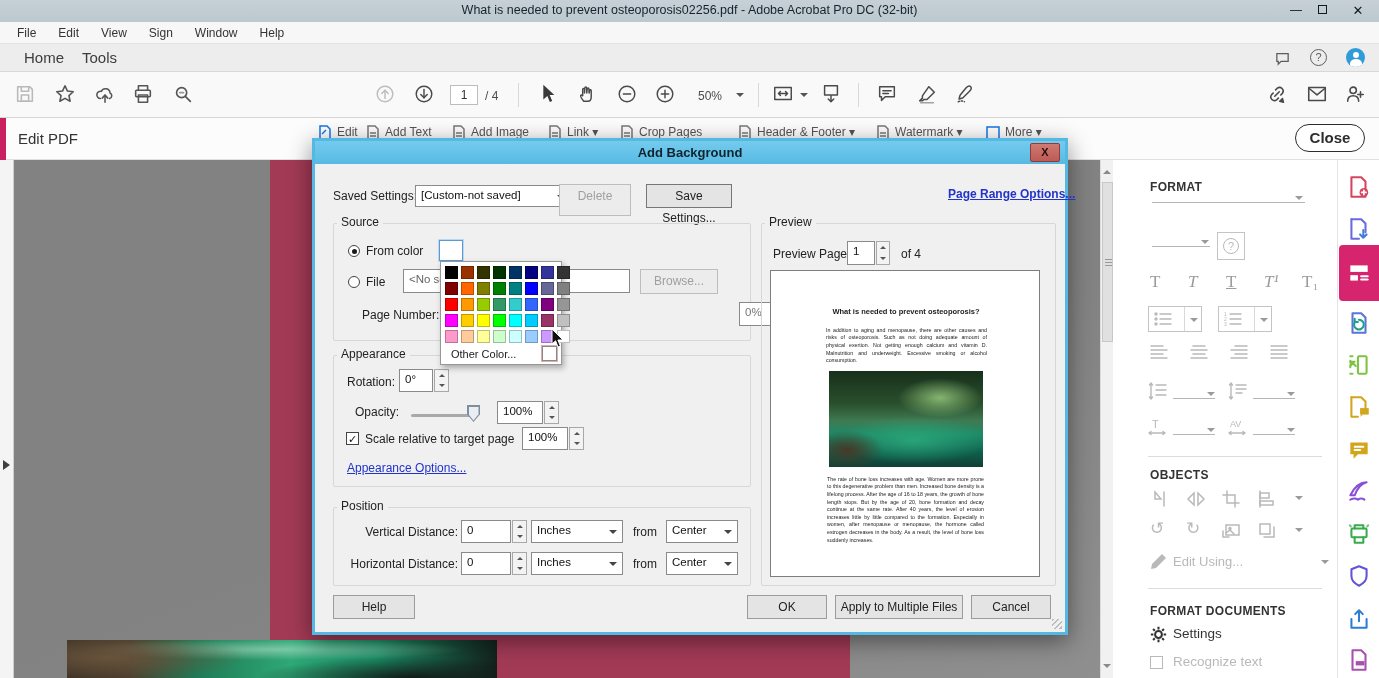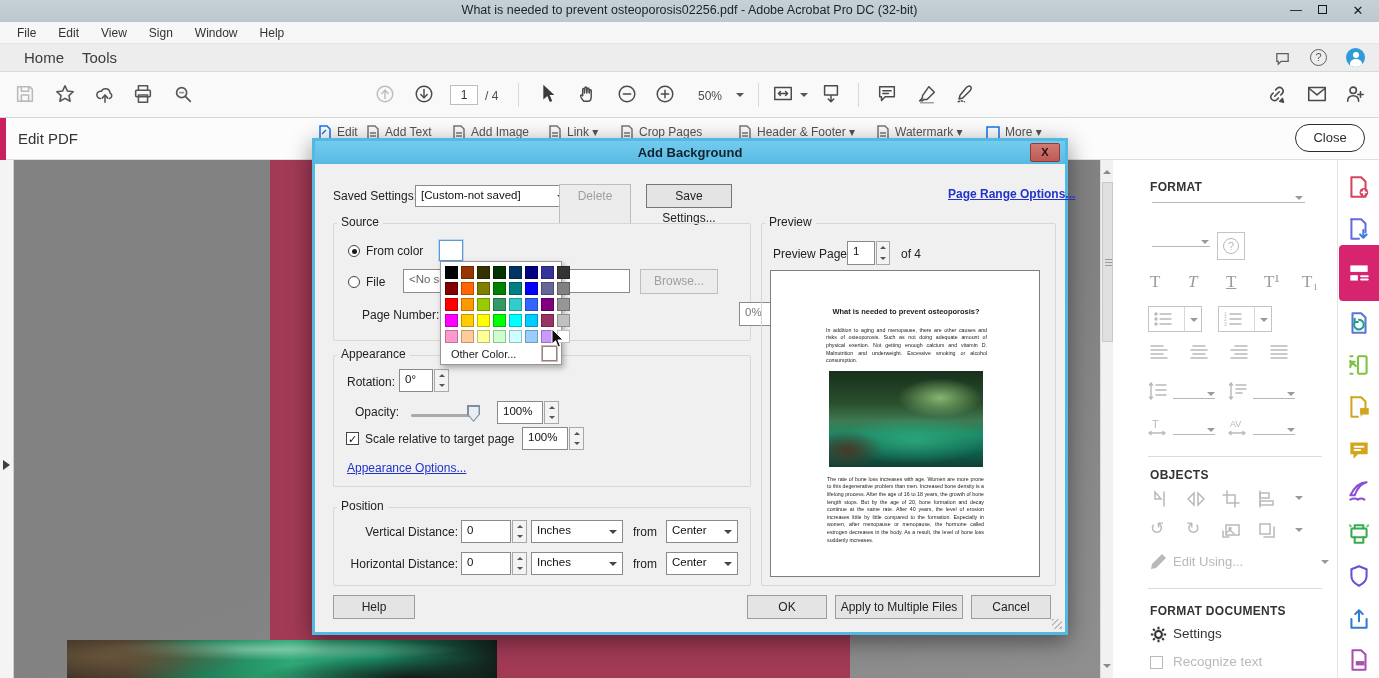--- a/index.html
+++ b/index.html
@@ -18,21 +18,21 @@
   #doc-tab{position:absolute;left:140px;top:0;width:156px;height:28px;background:#fcfcfc;border:1px solid #d5d5d5;border-bottom:none;font-size:12.5px;color:#333;line-height:27px;padding:0 10px;}
   #doc-tab .x{position:absolute;right:8px;top:0;color:#777;font-size:12px;}
   #toolbar{left:0;top:72px;width:1379px;height:46px;background:#f9f9f9;border-bottom:1px solid #d6d6d6;}
   .tbi{position:absolute;top:11px;width:24px;height:24px;}
   .tbsep{position:absolute;top:11px;width:1px;height:24px;background:#d9d9d9;}
   .tbtxt{position:absolute;font-size:12px;color:#4c4c4c;}
   #editbar{left:0;top:118px;width:1379px;height:42px;background:#fcfcfc;border-bottom:1px solid #e0e0e0;}
   #editbar-accent{position:absolute;left:0;top:0;width:6px;height:42px;}
   #editbar-title{position:absolute;left:18px;top:12px;font-size:15px;color:#333;}
   .ebtool{position:absolute;top:7px;display:flex;align-items:flex-start;gap:5px;font-size:12px;color:#555;}
-  #close-pill{position:absolute;right:14px;top:6px;width:70px;height:28px;border:1.5px solid #2c2c2c;border-radius:15px;background:#fff;font-size:13px;color:#2c2c2c;text-align:center;line-height:25px;}
+  #close-pill{position:absolute;right:14px;top:6px;width:70px;height:28px;border:1.5px solid #2c2c2c;border-radius:15px;background:#fff;font-size:15px;color:#2c2c2c;text-align:center;line-height:25px;font-weight:bold;}
   
   #canvas{left:0;top:160px;width:1113px;height:518px;background:linear-gradient(160deg,#828282 55%,#8f8f8f 100%);overflow:hidden;}
   #navstrip{position:absolute;left:0;top:0;width:14px;height:518px;background:#f4f4f4;border-right:1px solid #cfcfcf;}
   #navstrip .arr{position:absolute;left:3px;top:300px;width:0;height:0;border:5px solid transparent;border-left:7px solid #3f3f3f;}
   #docpage{position:absolute;left:270px;top:0;width:580px;height:518px;}
   #docimg{position:absolute;left:67px;top:480px;width:430px;height:38px;}
   #vscroll{position:absolute;right:0;top:0;width:13px;height:518px;background:#f1f1f1;border-left:1px solid #dcdcdc;}
   .scrollarrow{position:absolute;left:2px;width:0;height:0;border:4px solid transparent;}
   #vthumb{position:absolute;left:1px;top:22px;width:11px;height:160px;background:#e0e0e0;border:1px solid #c8c8c8;}
   #vthumb i{position:absolute;left:2px;width:7px;height:1px;background:#9a9a9a;}
@@ -370,21 +370,21 @@
       <span class="uline" style="left:39px;top:42px;width:153px;"></span>
       <i class="caret" style="left:182px;top:36px;"></i>
       <span class="uline" style="left:39px;top:86px;width:58px;"></span>
       <i class="caret" style="left:88px;top:80px;"></i>
       <span class="abs" style="left:104px;top:72px;width:28px;height:28px;border:1px solid #c4c4c4;">
         <i style="position:absolute;left:5px;top:5px;width:16px;height:16px;border:1.4px solid #b9b9b9;border-radius:50%;font-style:normal;font-size:11px;color:#b9b9b9;text-align:center;line-height:15px;">?</i>
       </span>
       <span class="Tg" style="left:37px;top:112px;">T</span>
       <span class="Tg" style="left:75px;top:112px;font-style:italic;">T</span>
       <span class="Tg" style="left:113px;top:112px;text-decoration:underline;">T</span>
-      <span class="Tg" style="left:151px;top:112px;">T¹</span>
+      <span class="Tg" style="left:151px;top:112px;font-style:italic;">T¹</span>
       <span class="Tg" style="left:189px;top:112px;">T₁</span>
       <span class="listbox" style="left:35px;top:146px;">
         <span style="position:absolute;left:5px;top:4px;">
           <svg width="20" height="18" viewBox="0 0 20 18" fill="none" stroke="#b9b9b9" stroke-width="1.4" stroke-linecap="round">
             <circle cx="2" cy="3" r="1" fill="#b9b9b9"></circle>
             <circle cx="2" cy="8" r="1" fill="#b9b9b9"></circle>
             <circle cx="2" cy="13" r="1" fill="#b9b9b9"></circle>
             <path d="M6 3h11M6 8h11M6 13h11"></path>
           </svg>
         </span>
@@ -598,21 +598,21 @@
         </svg>
       </div>
     </div>
 
   <div class="abs" id="dialog">
     <div id="dlg-title">Add Background</div>
     <div id="dlg-x">X</div>
 
     <span class="lbl" style="left:18px;top:48px;">Saved Settings:</span>
     <span class="combo" style="left:100px;top:44px;width:156px;height:22px;"><span>[Custom-not saved]</span><i class="ar"></i></span>
-    <span class="btn dis" style="left:244px;top:43px;width:72px;height:40px;line-height:22px;">Delete</span>
+    <span class="btn dis" style="left:244px;top:43px;width:72px;height:32px;line-height:22px;">Delete</span>
     <span class="btn" style="left:331px;top:43px;width:86px;height:24px;line-height:22px;border-color:#767676;">Save Settings...</span>
     <span class="link" style="left:633px;top:46px;font-weight:600;">Page Range Options...</span>
 
     <div class="groupbox" style="left:18px;top:82px;width:418px;height:118px;"></div>
     <span class="grouplbl" style="left:22px;top:74px;">Source</span>
     <span class="radio sel" style="left:33px;top:104px;"></span>
     <span class="lbl" style="left:51px;top:103px;">From color</span>
     <span class="abs" style="left:124px;top:99px;width:24px;height:21px;background:#fff;border:1px solid #5b9bd5;box-shadow:0 0 0 1px #bcd8f0;"></span>
     <span class="radio" style="left:33px;top:135px;"></span>
     <span class="lbl" style="left:51px;top:134px;">File</span>

